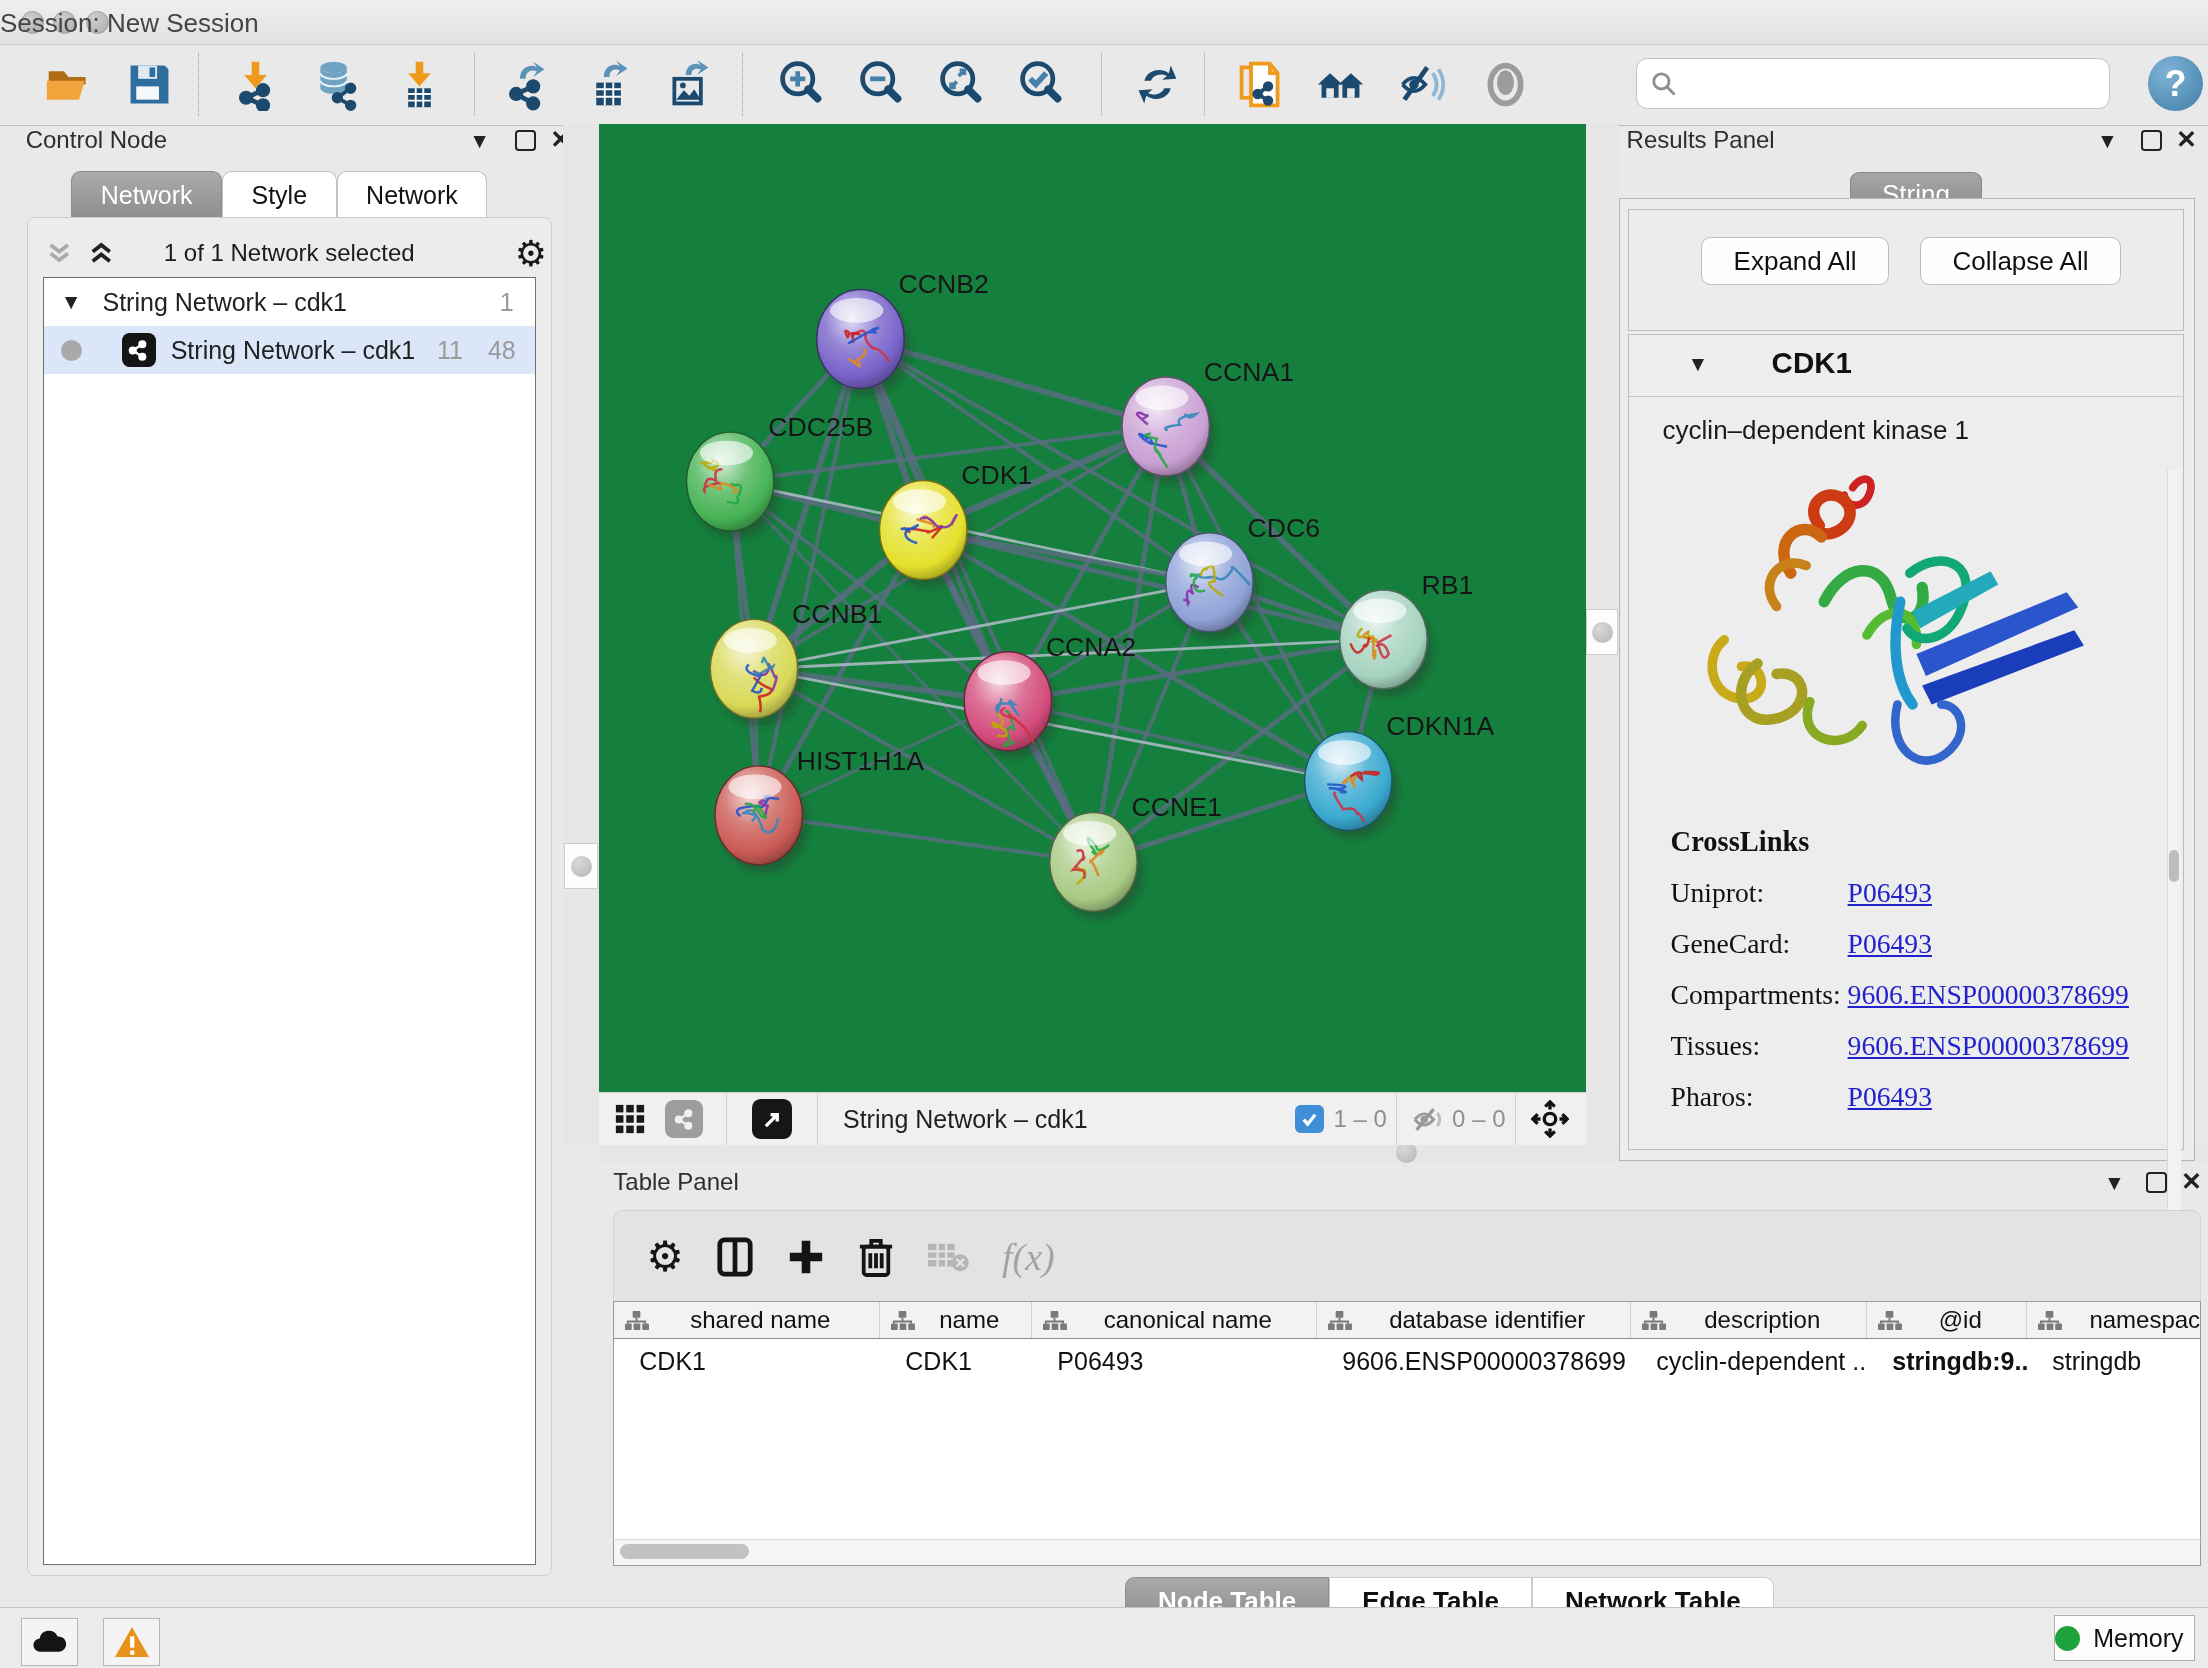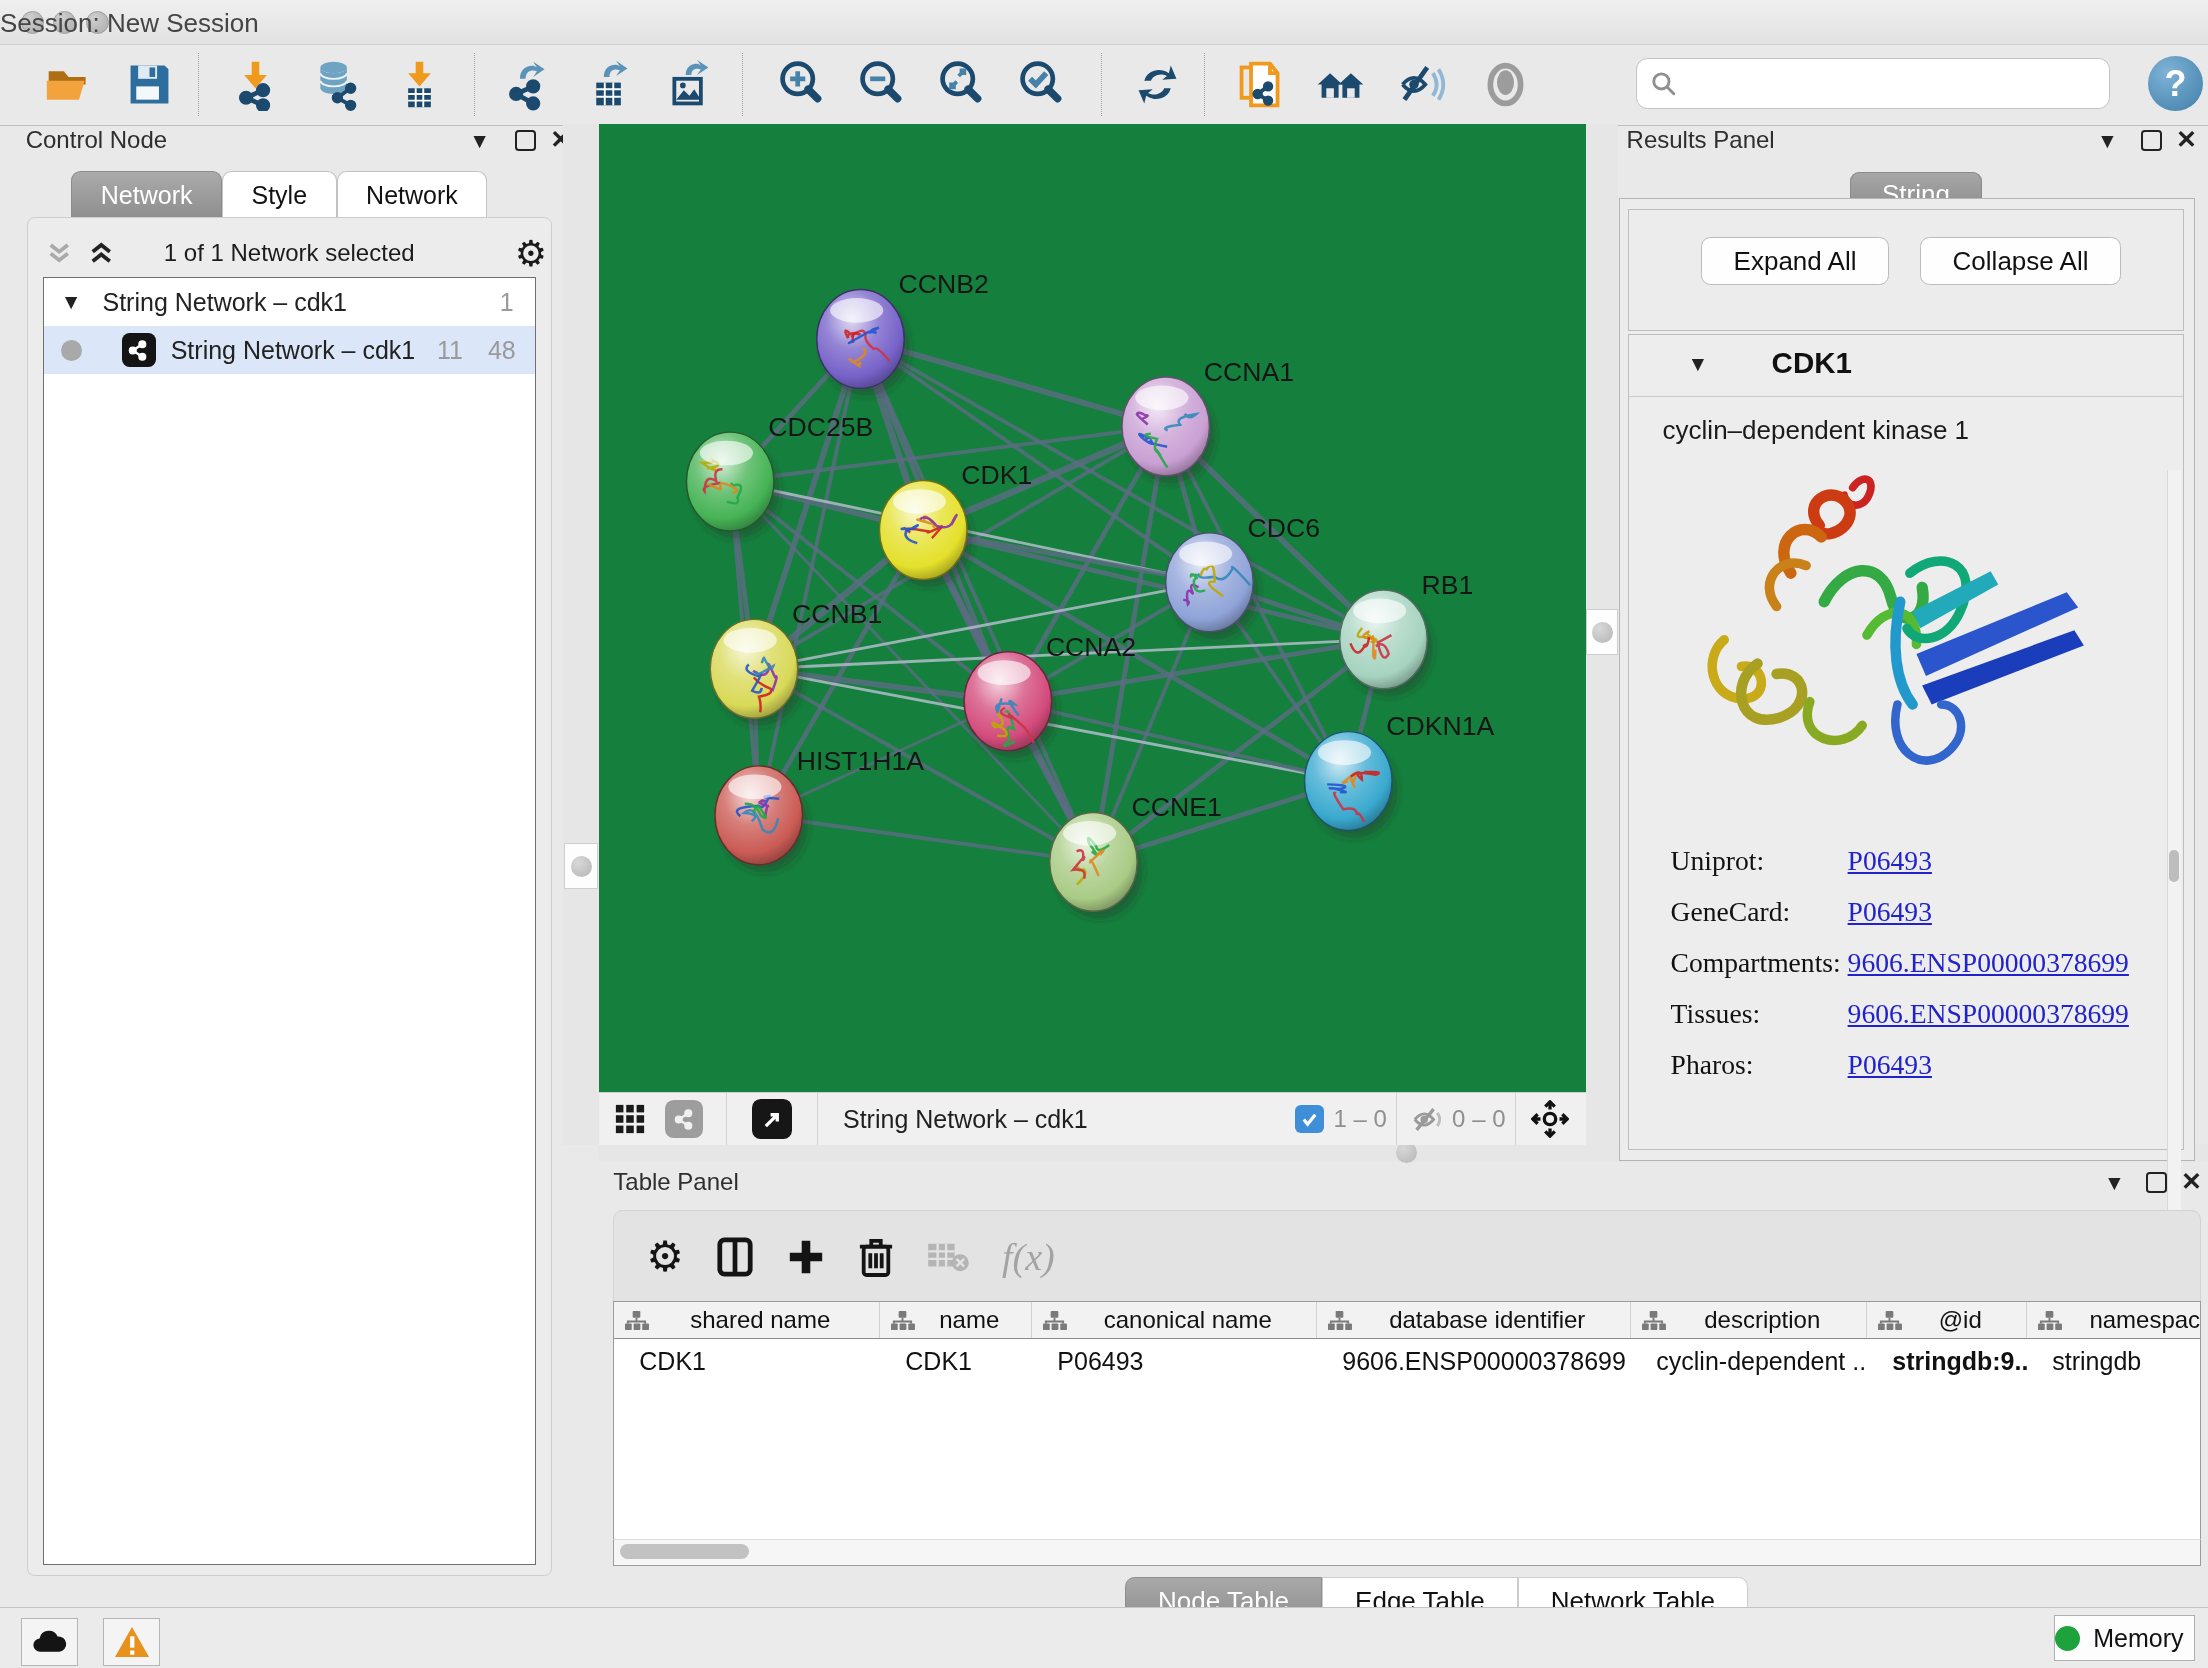--- a/index.html
+++ b/index.html
@@ -76,21 +76,21 @@
               display:flex;align-items:center;}
   .tp-ic{margin-left:32px;display:flex;align-items:center;justify-content:center;}
   #tp-table{left:14.3px;top:139px;width:1586px;height:238px;background:#fff;border:1px solid #9c9c9c;overflow:hidden;}
   #tp-header{display:flex;height:36px;background:#f2f2f2;border-bottom:1.9px solid #8c8c8c;}
   .th{display:flex;align-items:center;border-right:1px solid #d2d2d2;box-sizing:border-box;flex:0 0 auto;}
   .th-label{flex:1;text-align:center;font-size:24px;color:#111;padding-right:7.6px;white-space:nowrap;overflow:hidden;}
   #tp-row{display:flex;height:44px;}
   .td{flex:0 0 auto;box-sizing:border-box;padding:7.6px 0 0 25px;font-size:25px;color:#111;white-space:nowrap;overflow:hidden;}
   #tp-hscroll{left:14.3px;top:377px;width:1586px;height:25px;background:#f6f6f6;border:1px solid #9c9c9c;border-top:1px solid #dcdcdc;}
   #tp-hthumb{left:5.7px;top:3.8px;width:129px;height:15px;border-radius:7.6px;background:#c2c2c2;}
-  #tp-tabs{left:526px;top:415px;height:46px;display:flex;}
+  #tp-tabs{left:526px;top:415px;height:46px;display:flex;font-weight:bold;}
   .tp-tab{height:46px;line-height:46px;padding:0 32px;font-size:26px;background:#fff;border:1px solid #cccccc;color:#111;}
   .tp-tab.sel{background:linear-gradient(#a9a9a9,#8d8d8d);color:#fff;border-color:#8d8d8d;}
   .tp-tab:first-child{border-radius:9.5px 0 0 9.5px;}
   .tp-tab:last-child{border-radius:0 9.5px 9.5px 0;}
   
   #statusbar{left:0;top:1607px;width:2208px;height:61px;background:#ebebeb;border-top:1px solid #c4c4c4;}
   .sb-btn{top:9.5px;width:55px;height:46px;background:#f4f4f4;border:1px solid #b5b5b5;display:flex;align-items:center;justify-content:center;}
   #memory-btn{left:2054px;top:7px;width:139px;height:44px;background:#fdfdfd;border:1px solid #b0b0b0;
               display:flex;align-items:center;justify-content:flex-start;font-size:25px;color:#111;}
   #memory-dot{width:25px;height:25px;border-radius:50%;background:#1da23c;margin-right:13.3px;}
@@ -657,20 +657,21 @@
             <path d="M210 185 C230 150 265 155 262 195" stroke="#55bb33" stroke-width="10"></path>
             <path d="M255 120 C290 92 330 112 308 160 C294 192 262 196 252 178" stroke="#11a877" stroke-width="10"></path>
             <path d="M245 150 C235 195 240 235 258 258" stroke="#2299cc" stroke-width="11"></path>
             <polygon points="262,205 420,140 432,156 272,228" fill="#2a55cc"></polygon>
             <polygon points="268,238 428,180 438,196 278,258" fill="#1a3dbb"></polygon>
             <polygon points="258,160 340,118 348,132 266,178" fill="#22aabb"></polygon>
             <path d="M242 258 C230 305 268 335 298 305 C318 285 308 258 288 258" stroke="#3366cc" stroke-width="9"></path>
           </svg>
         </div>
         <div id="crosslinks" class="abs">
+          <div id="cl-title">CrossLinks</div>
           <div id="cl-rows">
               <div class="cl-row">
                 <span class="cl-label">Uniprot:</span>
                 <span class="cl-link">P06493</span>
               </div>
               <div class="cl-row">
                 <span class="cl-label">GeneCard:</span>
                 <span class="cl-link">P06493</span>
               </div>
               <div class="cl-row">

